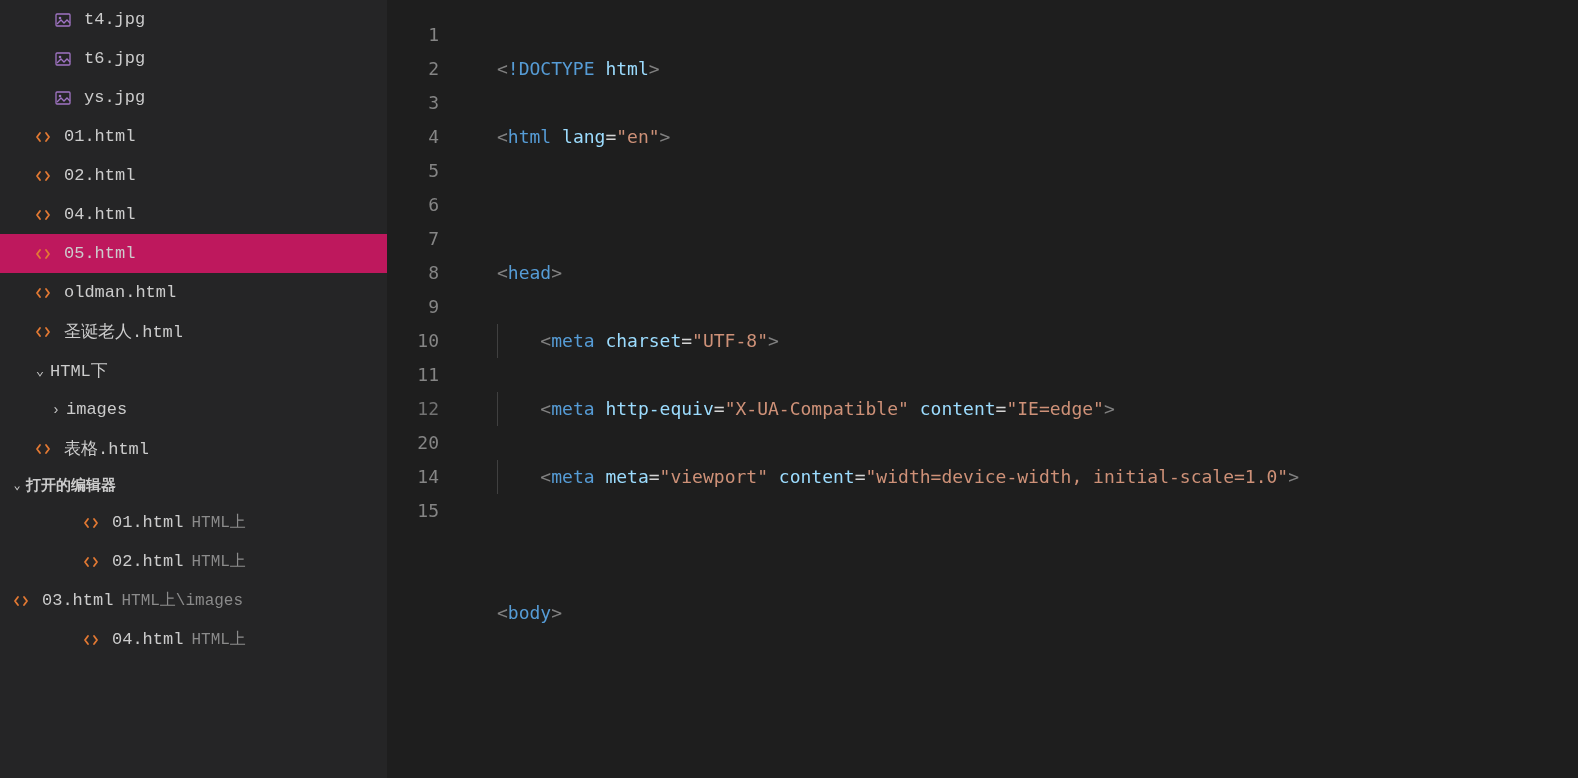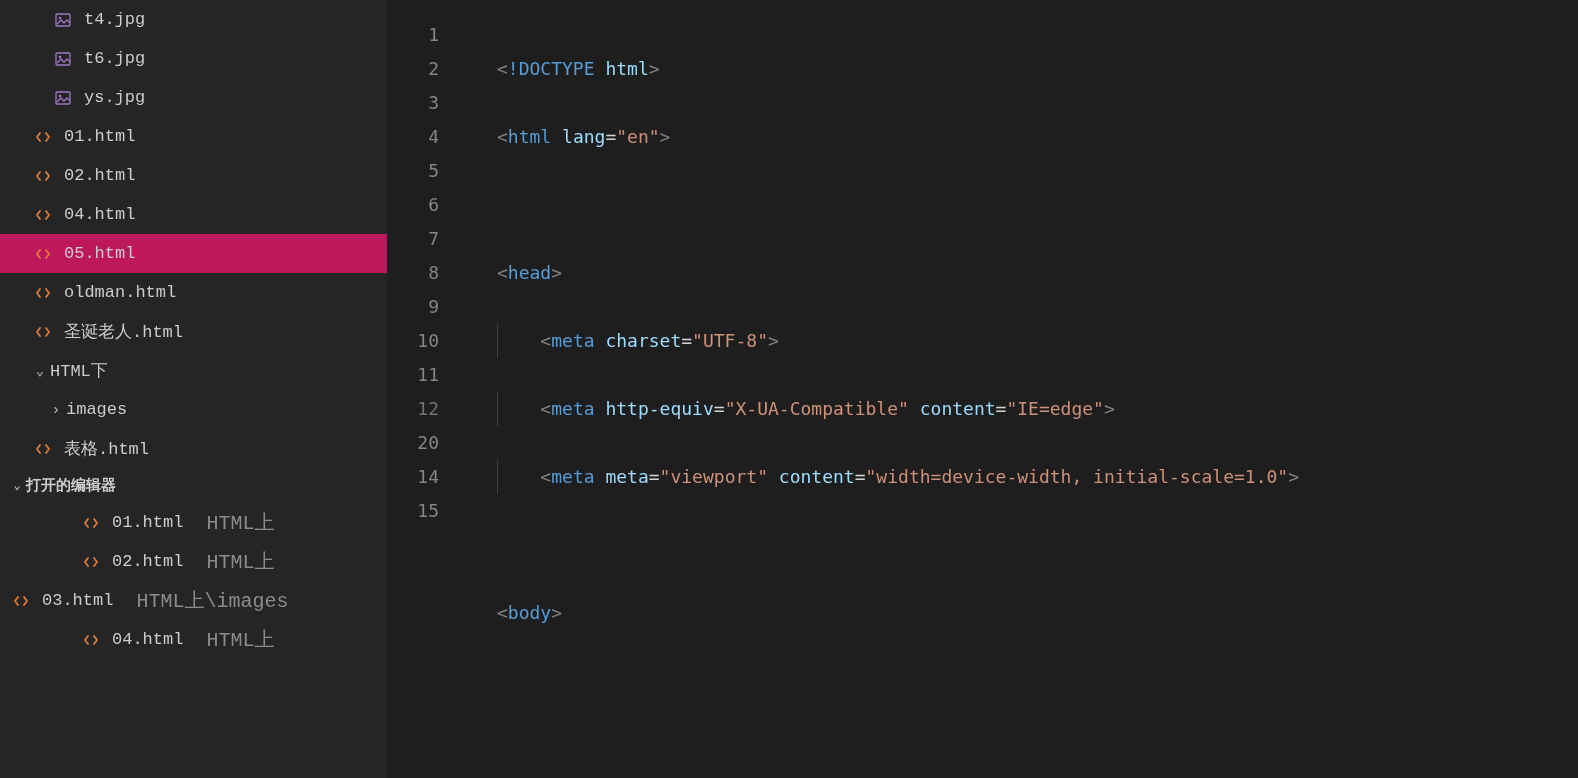--- a/index.html
+++ b/index.html
@@ -8,21 +8,21 @@
   background:#1e1e1e; font-family:Consolas,"Courier New",monospace;
   color:#cccccc; font-size:17px;
 }
 .sidebar { width:387px; background:#252526; display:flex; flex-direction:column; overflow:hidden; }
 .tree { flex:0 0 auto; width:100%; }
 .row { display:flex; align-items:center; height:39px; padding-left:10px; cursor:pointer; font-size:17px; color:#cccccc; }
 .row.active { background:#be185d; }
 .row .icon { width:22px; display:inline-flex; justify-content:center; margin-right:10px; font-size:16px; }
 .row .chev { width:20px; display:inline-flex; justify-content:center; color:#c5c5c5; font-size:14px; }
 .row .lbl { white-space:nowrap; overflow:hidden; text-overflow:ellipsis; }
-.row .subpath { color:#8b8b8b; margin-left:23px; font-size:20px;text-align:right; }
+.row .subpath { color:#8b8b8b; margin-left:8px; font-size:16px;text-align:right; }
 .indent-1 { padding-left:32px; }
 .indent-2 { padding-left:52px; }
 .ic-img { color:#a074c4; }
 .ic-html { color:#e37933; }
 .ic-file { color:#cccccc; }
 .section-head { display:flex; align-items:center; height:35px; padding-left:8px; font-size:15px; font-weight:bold; color:#cccccc; cursor:pointer; }
 .section-head .chev { width:18px; display:inline-flex; justify-content:center; font-size:12px; }
 
 .editor { flex:1; background:#1e1e1e; display:flex; position:relative; }
 .gutter { width:78px; padding-top:18px; text-align:right; color:#858585; font-size:18px; line-height:34px; user-select:none; font-family:Consolas,monospace; }

